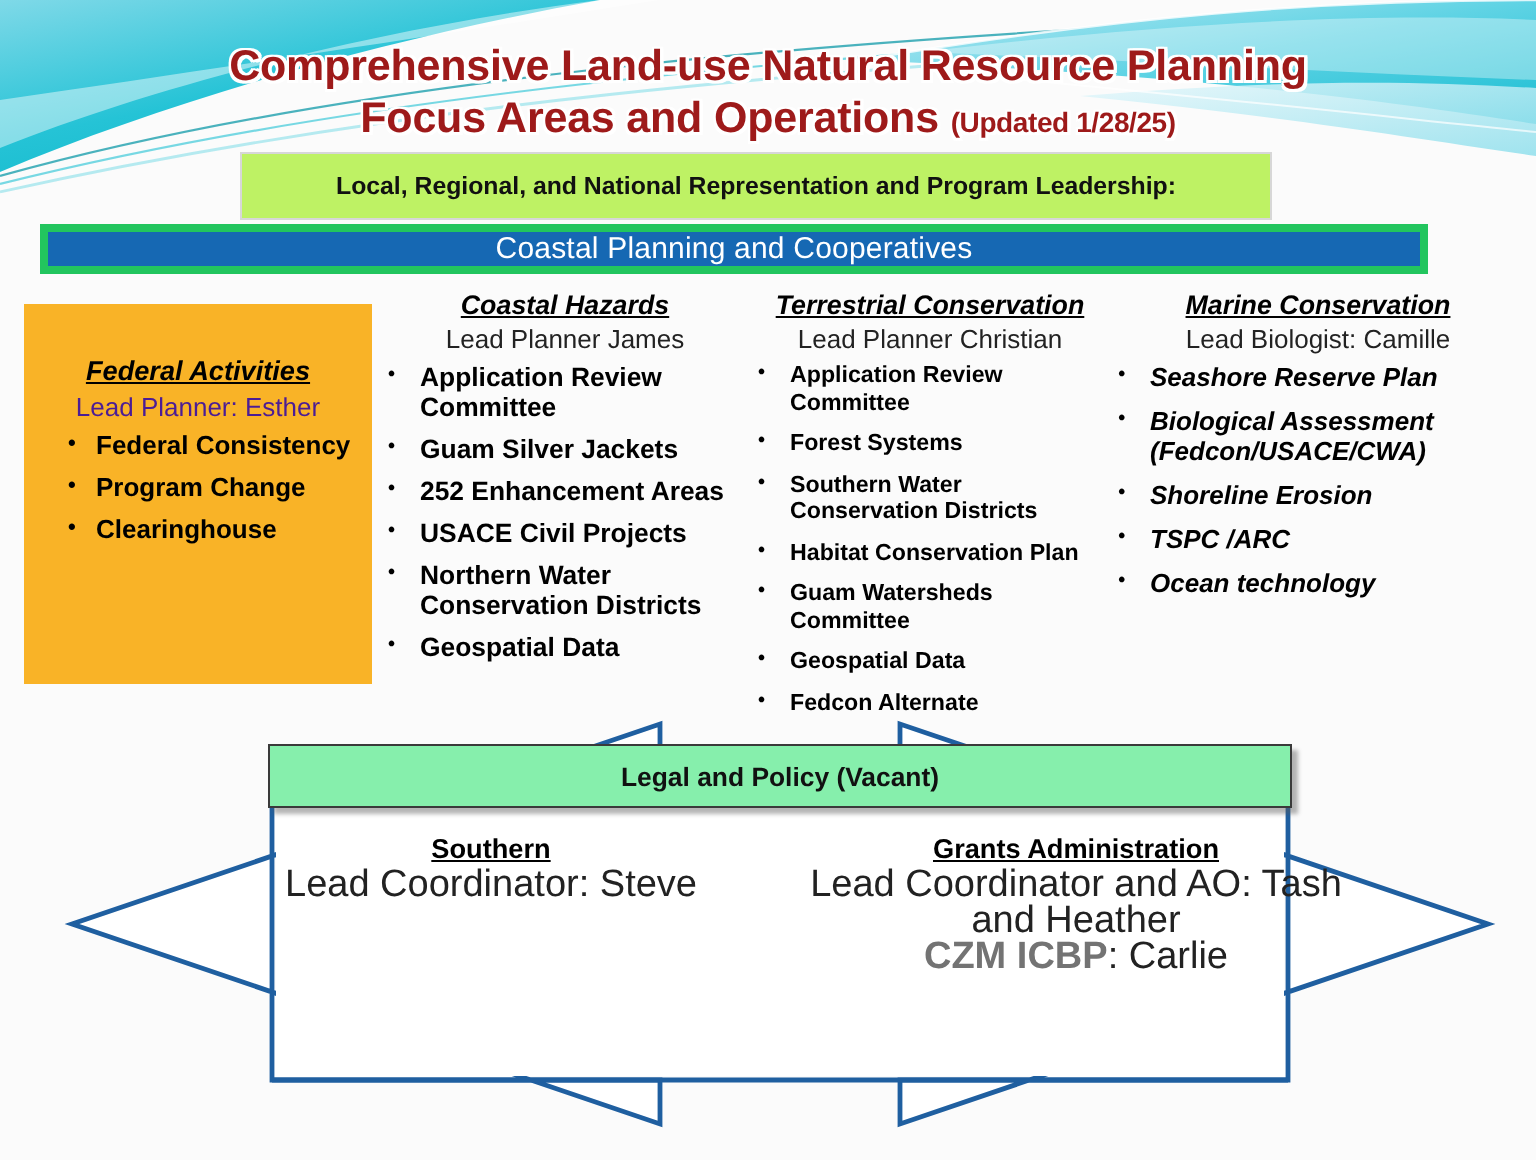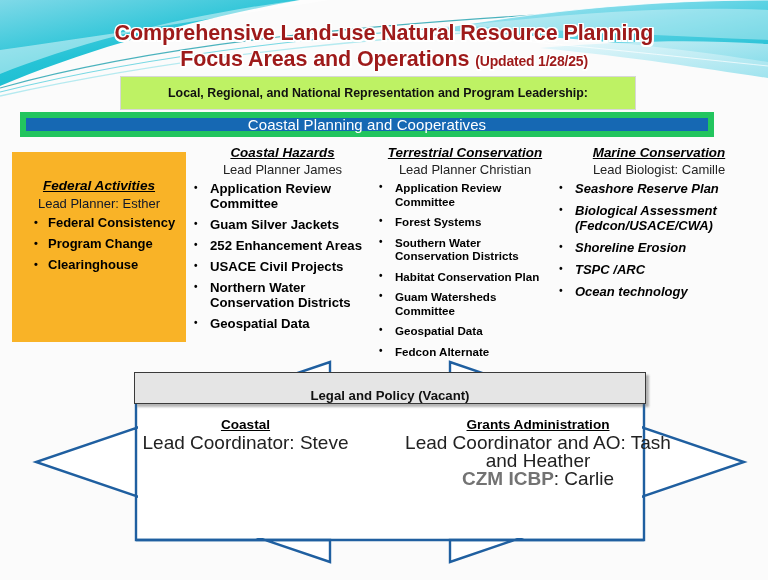--- a/index.html
+++ b/index.html
@@ -84,21 +84,21 @@
     white-space: nowrap;
   }
   
   #blue-banner {
     position: absolute;
     left: 20px;
     top: 112px;
     width: 694px;
     height: 25px;
     background: #1668b3;
-    border: 6px solid #22c55e;
+    border: 4px solid #22c55e;
     box-sizing: border-box;
     display: flex;
     align-items: center;
     justify-content: center;
     z-index: 6;
   }
   #blue-banner .btxt {
     color: #ffffff;
     font-size: 15px;
     letter-spacing: 0.1px;
@@ -120,21 +120,21 @@
     font-size: 13.6px;
     font-weight: bold;
     font-style: italic;
     text-decoration: underline;
     color: #000;
     margin-bottom: 3px;
   }
   #federal-box .fed-sub {
     text-align: center;
     font-size: 13px;
-    color: #0f172a;
+    color: #4c1d95;
     margin-bottom: 4px;
   }
   #federal-box ul {
     margin: 0;
     padding: 0 0 0 18px;
     list-style: none;
   }
   #federal-box li {
     font-size: 13px;
     font-weight: bold;
@@ -223,25 +223,25 @@
     height: 220px;
     z-index: 1;
   }
   
   #legal-box {
     position: absolute;
     left: 134px;
     top: 372px;
     width: 512px;
     height: 32px;
-    background: #e5e5e5;
+    background: #86efac;
     border: 1px solid #3a3a3a;
     box-sizing: border-box;
     display: flex;
-    align-items: flex-end;
+    align-items: center;
     justify-content: center;
     box-shadow: 3px 3px 2px rgba(90,90,90,0.45);
     z-index: 6;
   }
   #legal-box .ltxt {
     font-size: 13.2px;
     font-weight: bold;
     color: #111;
   }
   
@@ -397,21 +397,21 @@
     <line x1="116" y1="32" x2="624" y2="32" stroke="#1f5fa0" stroke-width="2.4"></line>
     <line x1="116" y1="188" x2="624" y2="188" stroke="#1f5fa0" stroke-width="2.4"></line>
     <rect x="118" y="34" width="504" height="152" fill="#ffffff"></rect>
   </svg>
 
   <div id="legal-box">
     <span class="ltxt">Legal and Policy (Vacant)</span>
   </div>
 
   <div id="outreach-block">
-    <div class="sect-head">Coastal</div>
+    <div class="sect-head">Southern</div>
     <div class="sect-body">Lead Coordinator: Steve</div>
   </div>
 
   <div id="grants-block">
     <div class="sect-head">Grants Administration</div>
     <div class="sect-body">Lead Coordinator and AO: Tash and Heather</div>
     <div class="sect-body">
       <b>CZM ICBP</b><span>:  Carlie</span>
     </div>
   </div>

